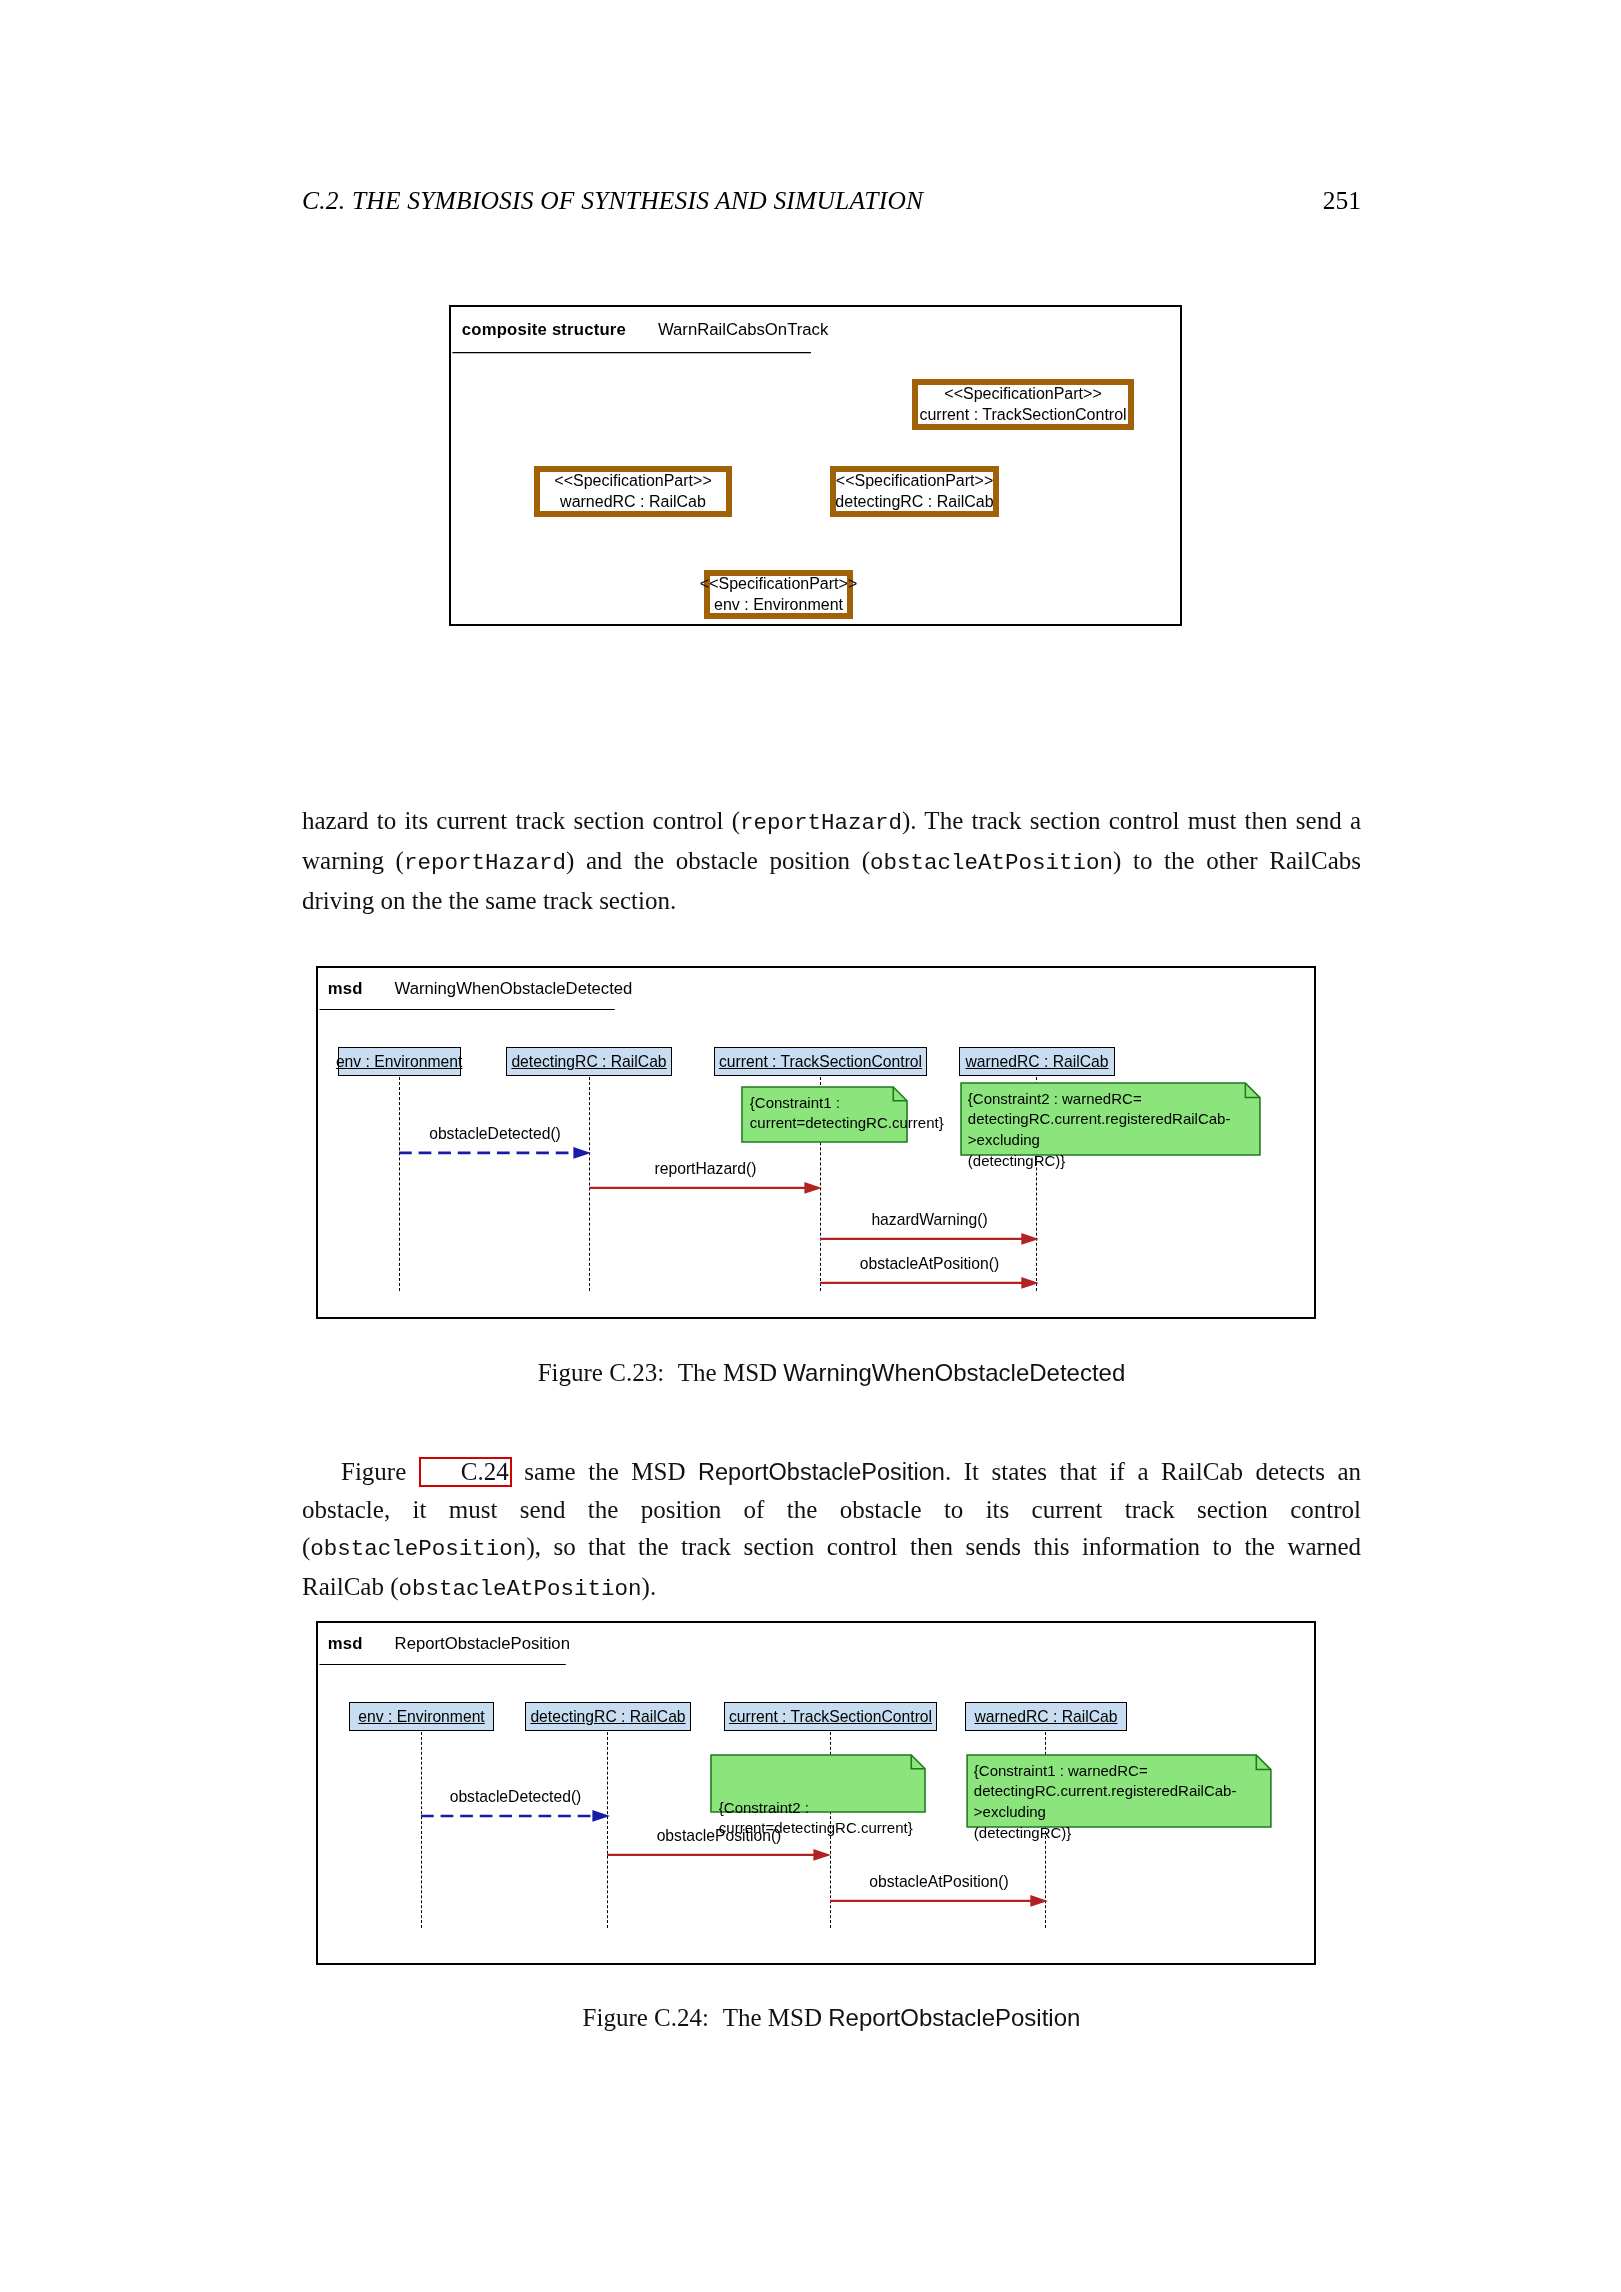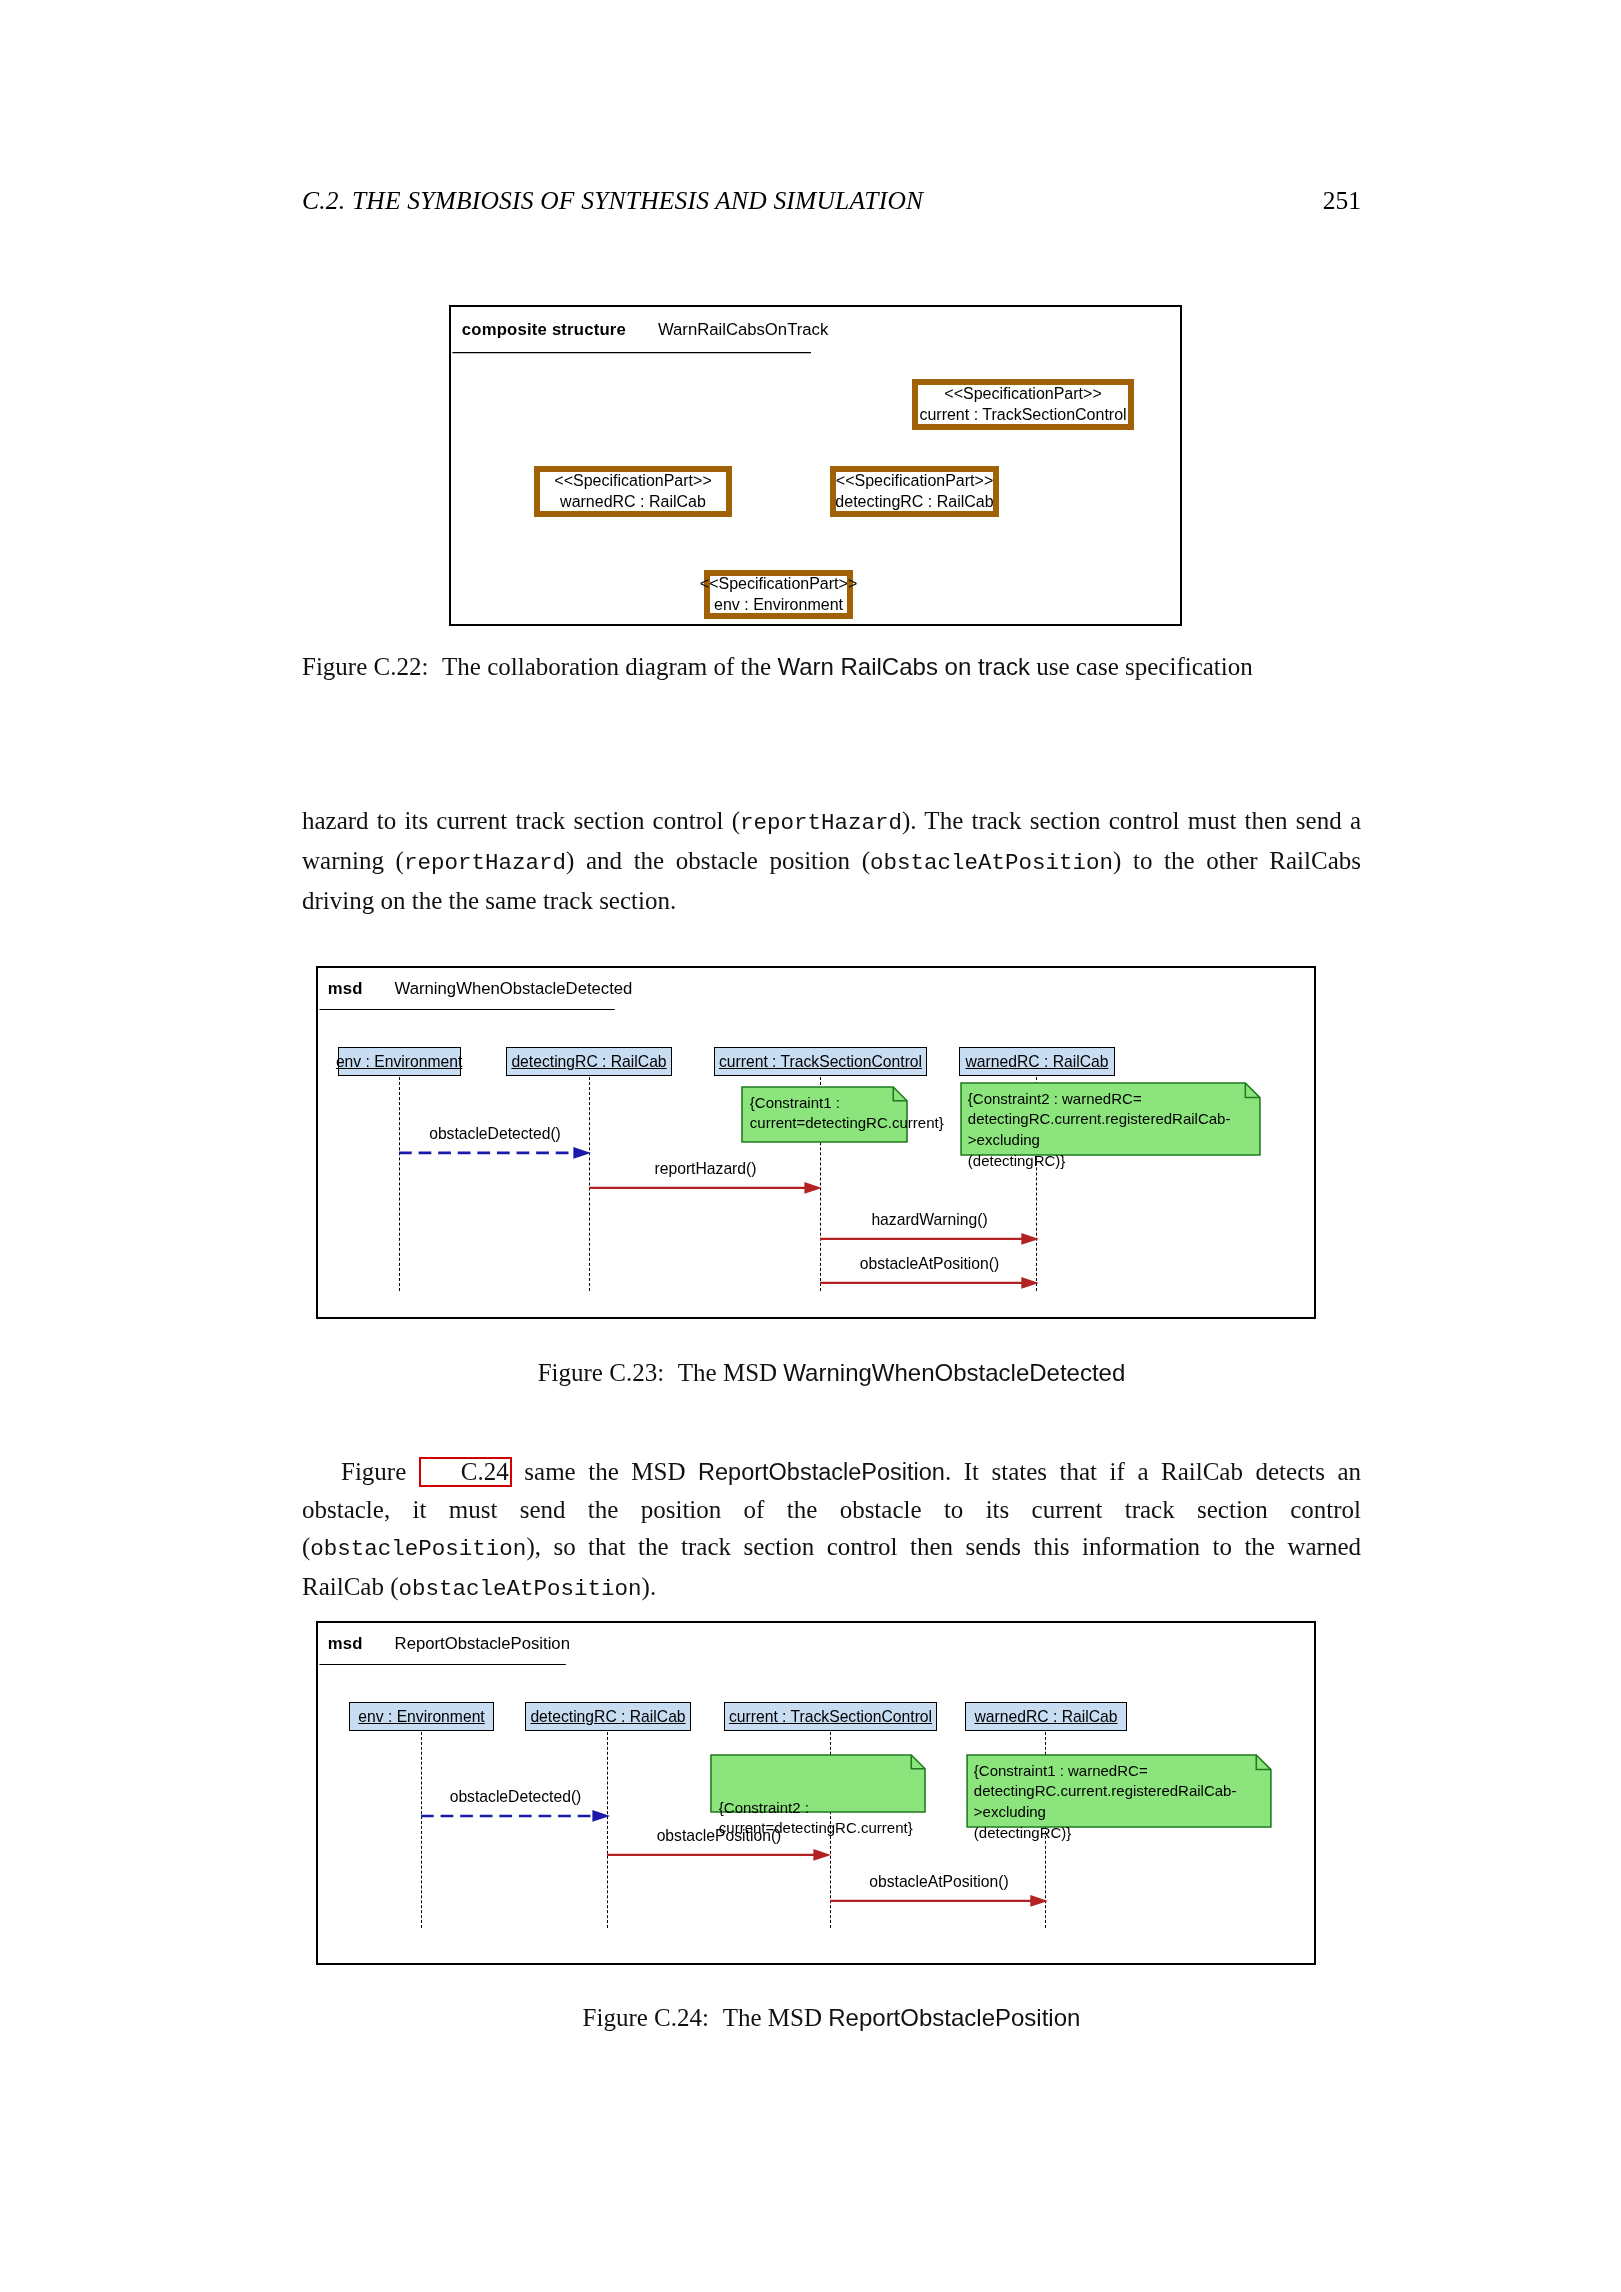--- a/index.html
+++ b/index.html
@@ -183,25 +183,20 @@
       <span class="stereo">&lt;&lt;SpecificationPart&gt;&gt;</span>
       <span class="pname">detectingRC : RailCab</span>
     </div>
 
     <div class="part-box" style="left:253px;top:263px;width:149px;height:49px;">
       <span class="stereo">&lt;&lt;SpecificationPart&gt;&gt;</span>
       <span class="pname">env : Environment</span>
     </div>
   </div>
 
-  <div class="caption" style="left:302px;top:649px;width:1059px;">
-    <span>Figure C.22:</span><span class="gap"></span><span>The collaboration diagram of the</span>
-    <span class="sf">Warn RailCabs on track</span>
-    <span>use case specification</span>
-  </div>
 
   <div class="bodytext" style="left:302px;top:802px;width:1059px;">
     <span>hazard to its current track section control (</span><span class="tt">reportHazard</span><span>). The track section control must then send a warning (</span><span class="tt">reportHazard</span><span>) and the obstacle position (</span><span class="tt">obstacleAtPosition</span><span>) to the other RailCabs driving on the the same track section.</span>
   </div>
 
   <div class="uml-frame" style="left:316px;top:966px;width:1000px;height:353px;">
 
     <svg class="tab-svg" width="304" height="43" viewBox="0 0 310 44">
       <path d="M1,1 L286,1 L302,22 L302,42 L1,42 Z" fill="#ffffff" stroke="none"></path>
       <path d="M1,42 L302,42 L302,22 L286,1" fill="none" stroke="#000000" stroke-width="2.2"></path>

